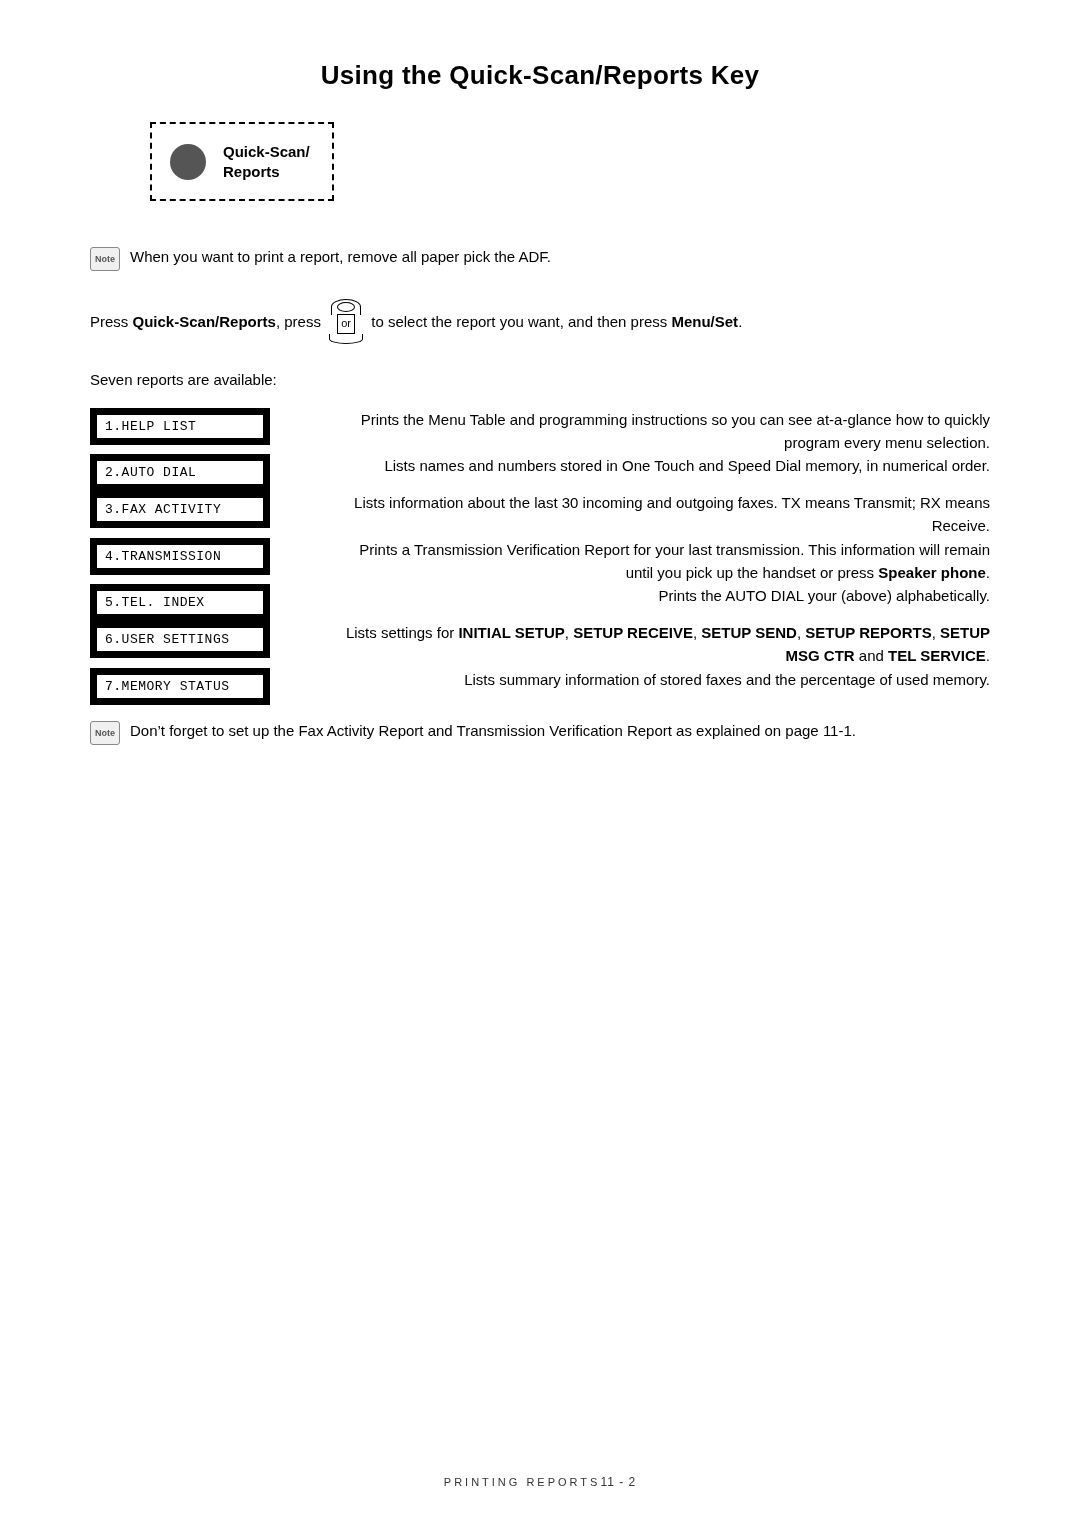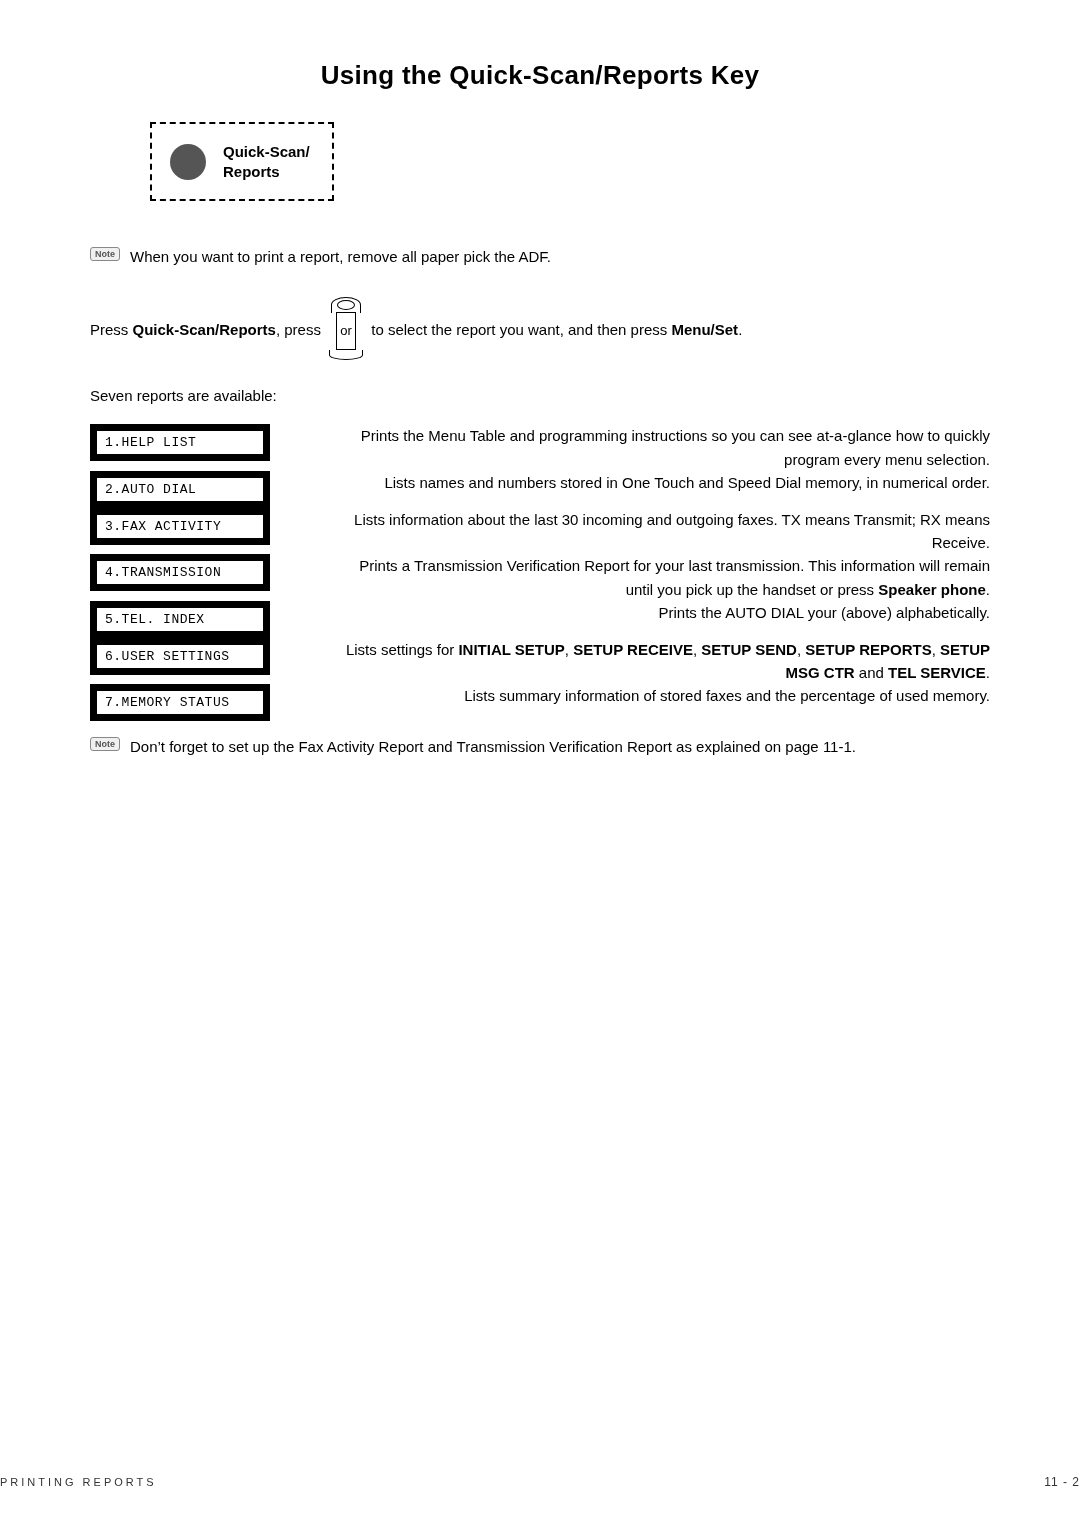--- a/index.html
+++ b/index.html
@@ -73,21 +73,21 @@
       display: inline-flex;
       align-items: center;
       justify-content: center;
       border: 1.5px solid #888;
       border-radius: 3px;
       padding: 2px 4px;
       font-size: 9px;
       font-weight: bold;
       color: #555;
       min-width: 28px;
-      height: 14px;
+      height: 24px;
       flex-shrink: 0;
       margin-top: 1px;
       background: #f0f0f0;
     }
 
     .note-text {
       font-size: 15px;
       line-height: 1.5;
     }
 
@@ -127,23 +127,23 @@
       left: 50%;
       transform: translateX(-50%);
       width: 16px;
       height: 8px;
       border: 1px solid #000;
       border-radius: 50%;
       background: #fff;
     }
 
     .or-label {
-      font-size: 13px;
+      font-size: 11px;
       border: 1px solid #000;
-      padding: 8px 3px;
+      padding: 0 3px;
       background: #fff;
       margin-top: -1px;
     }
 
     .or-button-bottom {
       width: 34px;
       height: 10px;
       border: 1.5px solid #000;
       border-radius: 0 0 50% 50%;
       border-top: none;
@@ -204,21 +204,21 @@
       gap: 10px;
       margin-top: 15px;
     }
 
     .page-footer {
       position: absolute;
       bottom: 40px;
       left: 0;
       right: 0;
       display: flex;
-      justify-content: space-between;
+      justify-content: center;
       align-items: center;
       font-size: 12px;
       letter-spacing: 2px;
       color: #333;
     }
 
     .footer-left {
       letter-spacing: 3px;
       font-size: 11px;
     }

